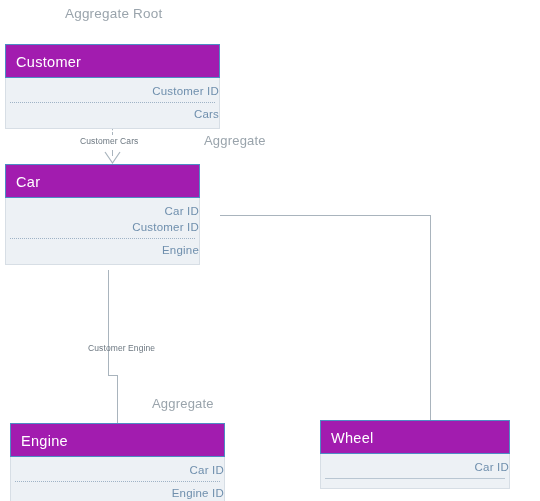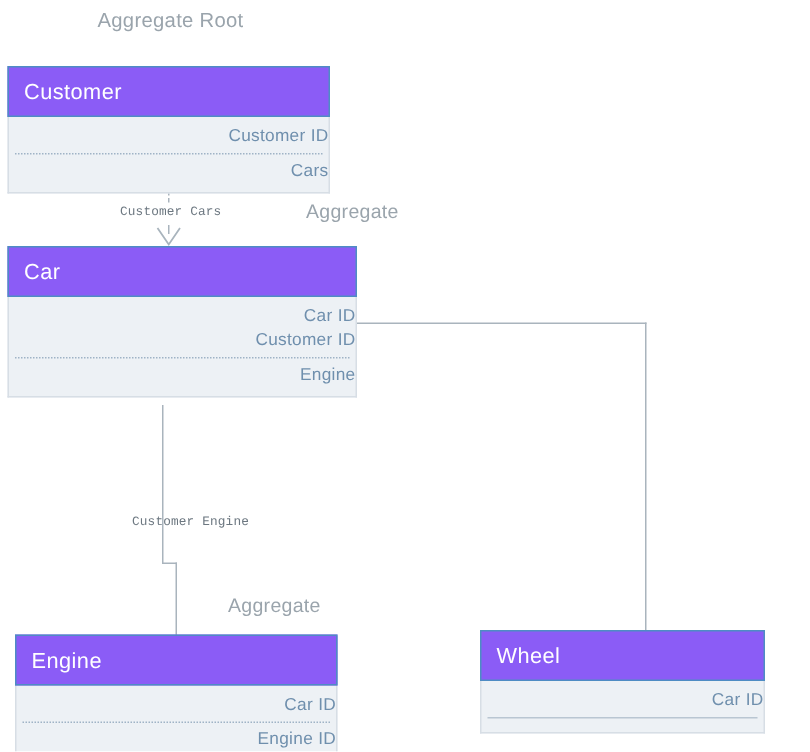--- a/index.html
+++ b/index.html
@@ -34,21 +34,21 @@
   .entity {
     position: absolute;
     box-sizing: border-box;
     background: #edf1f5;
     border: 1px solid #d7dee5;
     border-top: none;
   }
   .entity-header {
     box-sizing: border-box;
     height: 34px;
-    background: #8b5cf6;
+    background: #a21caf;
     border: 1px solid #4e8cc4;
     margin: -1px -1px 0 -1px;
     color: #ffffff;
     font-size: 14.5px;
     line-height: 34px;
     padding-left: 10px;
     letter-spacing: 0.3px;
     overflow: hidden;
   }
   .entity-body {
@@ -83,21 +83,21 @@
   .conn-h { height: 1px; }
   .conn-dashed-v {
     position: absolute;
     width: 0;
     border-left: 1px dashed #a9b4bd;
   }
   .edge-label {
     position: absolute;
     color: #6c7780;
     font-size: 8.5px;
-    font-family: Liberation Mono, monospace;
+    font-family: Liberation Sans, sans-serif;
     white-space: nowrap;
     letter-spacing: 0.1px;
   }
   .arrowhead {
     position: absolute;
   }
   svg.arrow-svg { display: block; overflow: visible; }
 </style>
 </head>
 <body>
@@ -129,21 +129,21 @@
 
   <div class="entity" style="left:5px; top:45px; width:215px;">
     <div class="entity-header">Customer</div>
     <div class="entity-body">
       <div class="attr">Customer ID</div>
       <div class="attr-divider"></div>
       <div class="attr">Cars</div>
     </div>
   </div>
 
-  <div class="entity" style="left:5px; top:165px; width:233px;">
+  <div class="entity" style="left:5px; top:165px; width:195px;">
     <div class="entity-header">Car</div>
     <div class="entity-body">
       <div class="attr">Car ID</div>
       <div class="attr">Customer ID</div>
       <div class="attr-divider"></div>
       <div class="attr">Engine</div>
     </div>
   </div>
 
   <div class="entity" style="left:10px; top:424px; width:215px;">

